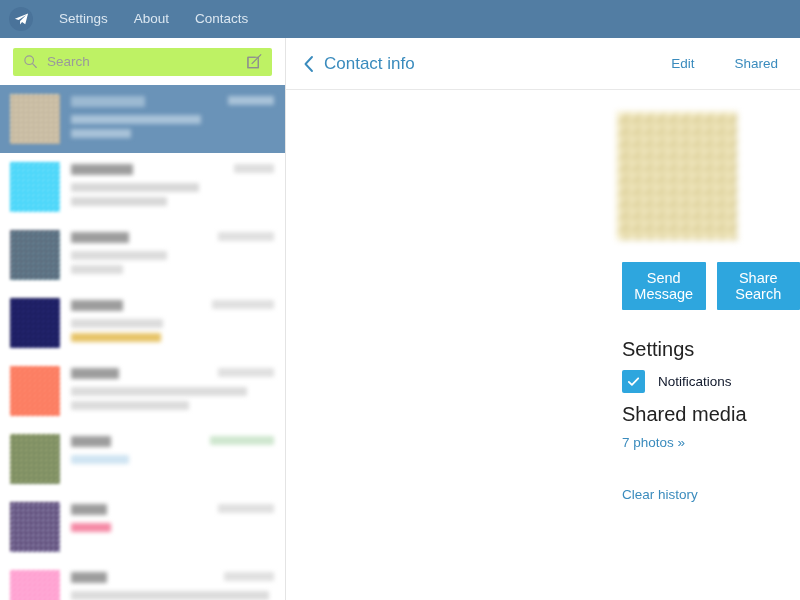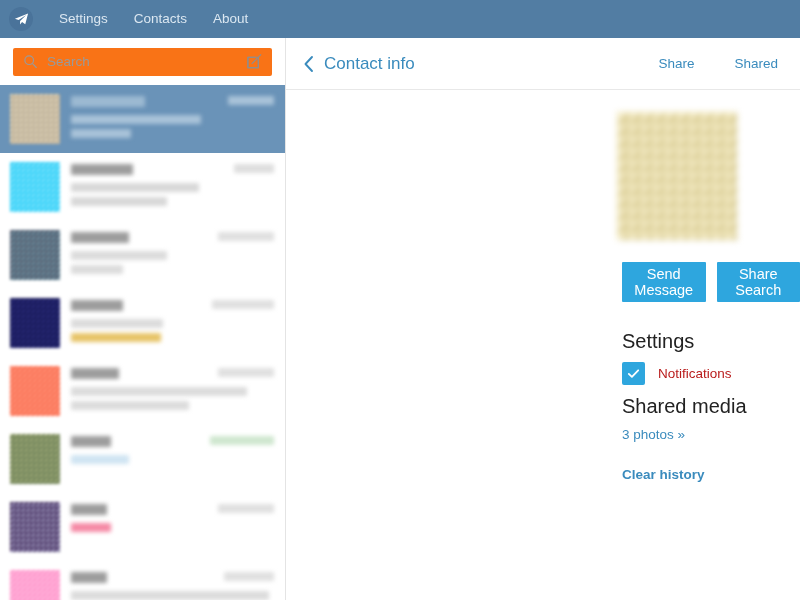--- a/index.html
+++ b/index.html
@@ -52,21 +52,21 @@
     min-height: 0;
   }
   .searchrow {
     height: 47px; flex: 0 0 47px;
     display: flex; align-items: center;
     padding: 0 13px;
     background: #fff;
   }
   .searchbox {
     flex: 1 1 auto; height: 28px;
-    background: #f97316;
+    background: #bef264;
     border-radius: 2px;
     display: flex; align-items: center;
     padding: 0 8px 0 10px;
   }
   .searchbox .magnifier { flex: 0 0 15px; margin-right: 9px; display: block; }
   .search-input {
     flex: 1 1 auto;
     border: none; outline: none; background: transparent;
     font-family: "Liberation Sans", sans-serif;
     font-size: 13.5px; color: #444;
@@ -136,25 +136,25 @@
     font-size: 20px; color: #222; font-weight: 400;
     margin-bottom: 9px;
   }
   .checkbox-row { display: flex; align-items: center; }
   .checkbox {
     width: 23px; height: 23px; flex: 0 0 23px;
     background: #2ea6de; border-radius: 2px;
     display: flex; align-items: center; justify-content: center;
     cursor: pointer;
   }
-  .checkbox-label { font-size: 13.5px; color: #b91c1c; margin-left: 13px; }
+  .checkbox-label { font-size: 13.5px; color: #0f172a; margin-left: 13px; }
 
   .btn-row { display: flex; padding-left: 336px; }
   .btn {
-    height: 40px;
+    height: 48px;
     background: #2ea6de;
     color: #fff;
     border: none;
     font-family: "Liberation Sans", sans-serif;
     font-size: 14.5px;
     cursor: pointer;
     border-radius: 1px;
   }
   .btn-send { width: 200px; margin-right: 11px; }
   .btn-share { width: 200px; }
@@ -167,22 +167,22 @@
 <div class="app">
 
   <div class="topbar">
     <div class="logo">
       <svg width="15" height="15" viewBox="0 0 16 16">
         <path d="M15 1.6 1 7.2l3.9 1.3L13 3.3 6.5 9.6l-.1 3.6 2.2-2.6 3.4 2.4z" fill="#ffffff"></path>
       </svg>
     </div>
     <div class="topmenu">
       <div class="topmenu-item">Settings</div>
+      <div class="topmenu-item">About</div>
       <div class="topmenu-item">Contacts</div>
-      <div class="topmenu-item">About</div>
     </div>
   </div>
 
   <div class="body">
 
     <div class="sidebar">
 
       <div class="searchrow">
         <div class="searchbox">
           <svg class="magnifier" width="15" height="15" viewBox="0 0 16 16">
@@ -288,21 +288,21 @@
     </div>
 
     <div class="main">
 
       <div class="main-header">
         <svg class="back-chevron" width="12" height="18" viewBox="0 0 12 18">
           <polyline points="9,2 2.5,9 9,16" fill="none" stroke="#3a8bbd" stroke-width="1.9" stroke-linecap="round" stroke-linejoin="round"></polyline>
         </svg>
         <div class="main-title">Contact info</div>
         <div class="header-actions">
-          <div class="header-link">Share</div>
+          <div class="header-link">Edit</div>
           <div class="header-link">Shared</div>
         </div>
       </div>
 
       <div class="main-content">
 
         <div class="contact-row">
           <div class="profile-photo" id="profile-photo" style="background-image: linear-gradient(45deg, rgb(207, 198, 168) 100%, rgb(207, 198, 168) 80%, rgb(142, 130, 104) 80%, rgb(142, 130, 104) 60%, rgb(191, 174, 136) 60%, rgb(191, 174, 136) 40%, rgb(232, 220, 180) 40%, rgb(232, 220, 180) 20%, rgb(217, 196, 141) 20%, rgb(217, 196, 141) 0%), linear-gradient(135deg, rgb(217, 196, 141) 0%, rgb(217, 196, 141) 20%, rgb(232, 220, 180) 20%, rgb(232, 220, 180) 40%, rgb(191, 174, 136) 40%, rgb(191, 174, 136) 60%, rgb(142, 130, 104) 60%, rgb(142, 130, 104) 80%, rgb(207, 198, 168) 80%, rgb(207, 198, 168) 100%); background-blend-mode: overlay;"></div>
           <div class="contact-fields">
             
@@ -323,23 +323,23 @@
               <svg width="15" height="15" viewBox="0 0 16 16">
                 <polyline points="3,8.4 6.3,11.6 13,4.6" fill="none" stroke="#ffffff" stroke-width="1.9" stroke-linecap="round" stroke-linejoin="round"></polyline>
               </svg>
             </div>
             <div class="checkbox-label">Notifications</div>
           </div>
         </div>
 
         <div class="section" style="margin-top:10px;">
           <div class="section-title">Shared media</div>
-          <div class="link-blue">3 photos »</div>
-        </div>
-
-        <div class="section" style="margin-top:25px;font-weight:bold;">
+          <div class="link-blue">7 photos »</div>
+        </div>
+
+        <div class="section" style="margin-top:37px;">
           <div class="link-blue">Clear history</div>
         </div>
 
       </div>
     </div>
   </div>
 </div>
 
 </body></html>

